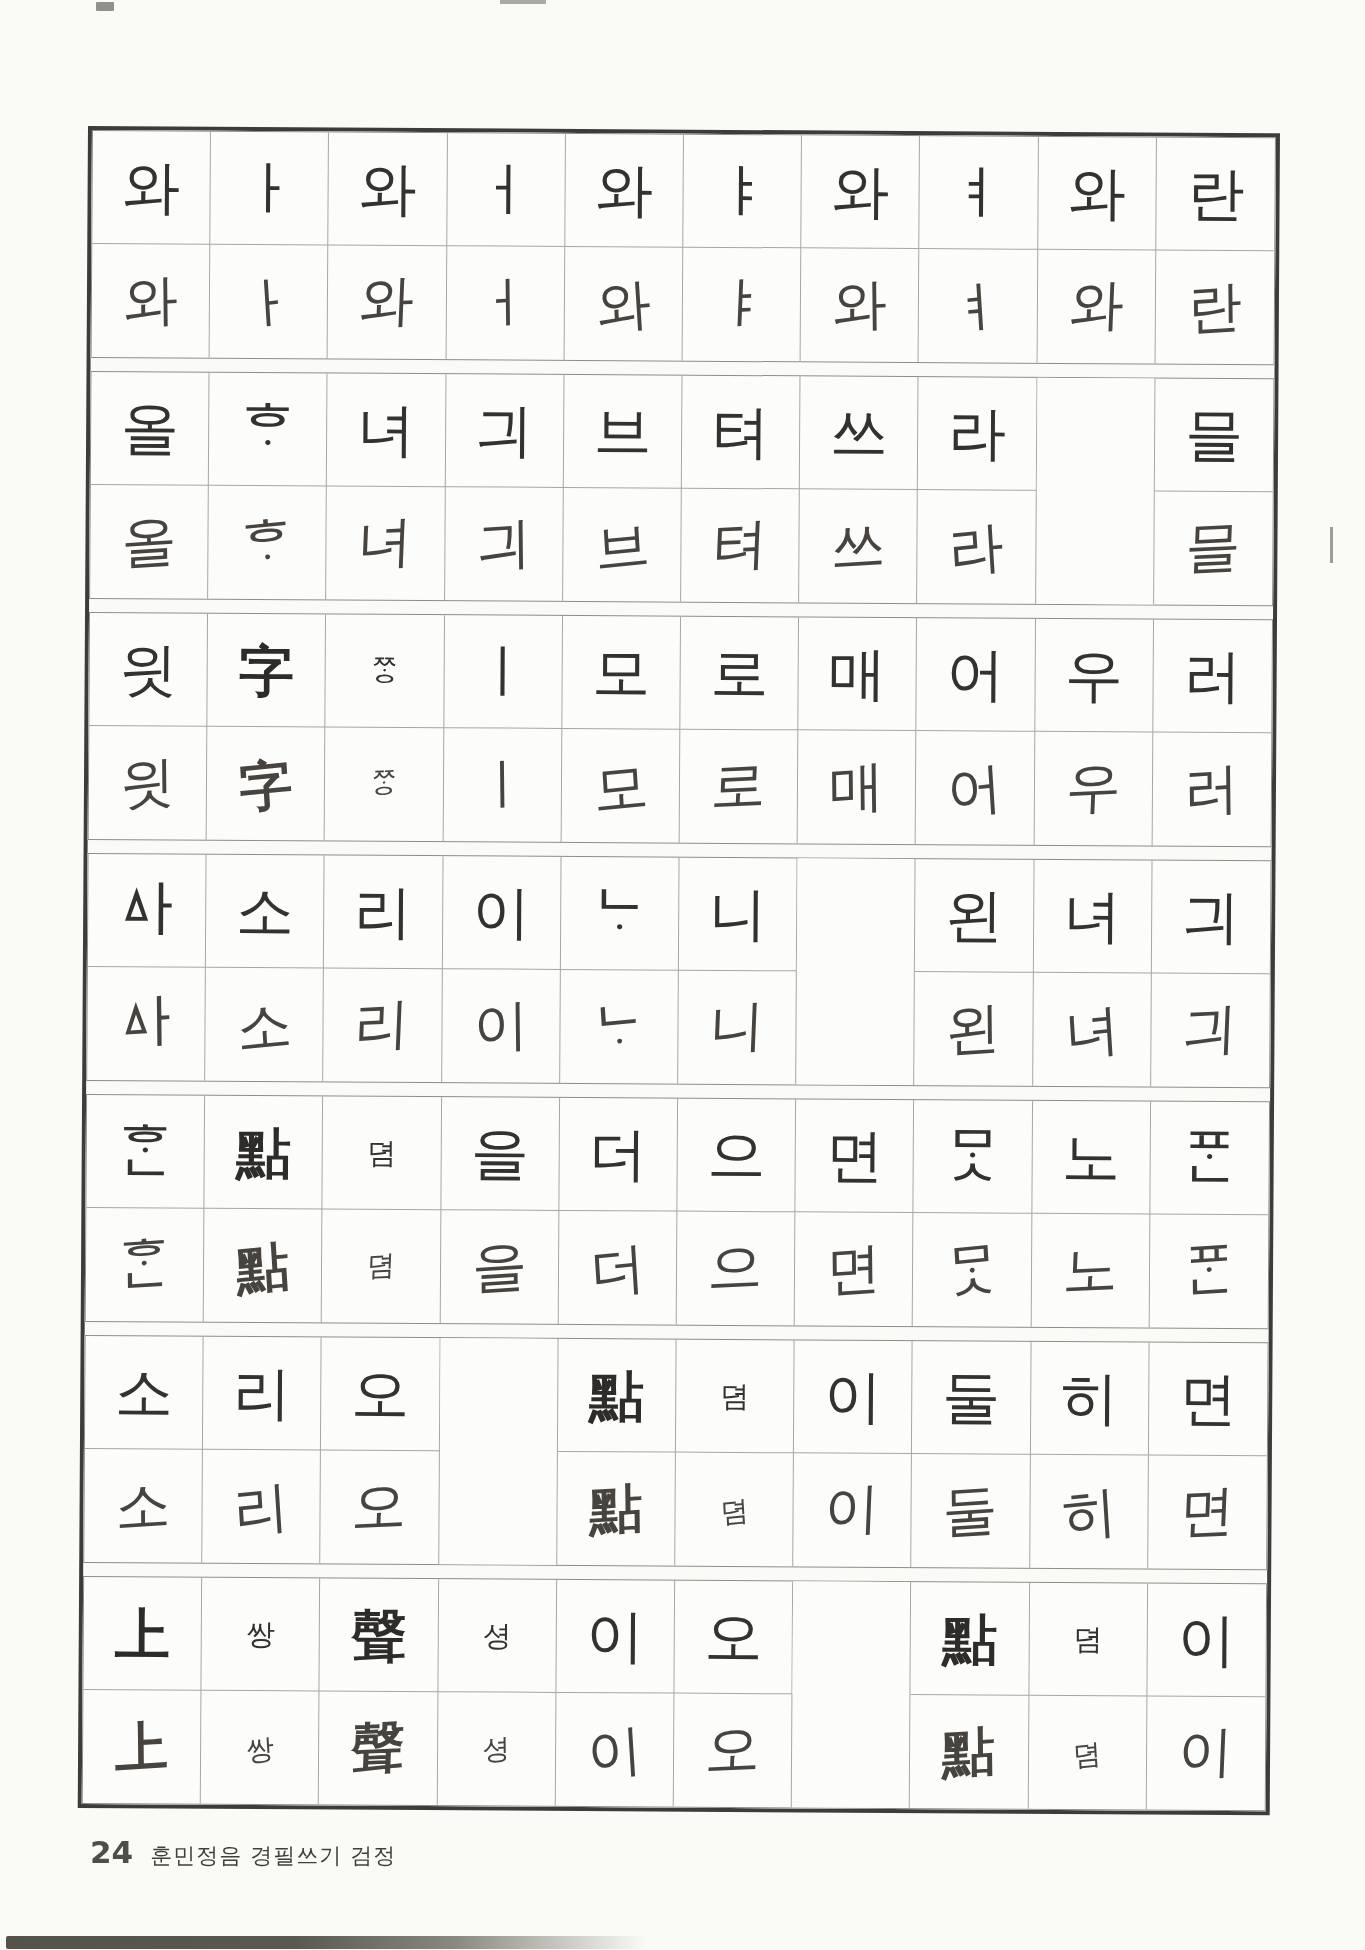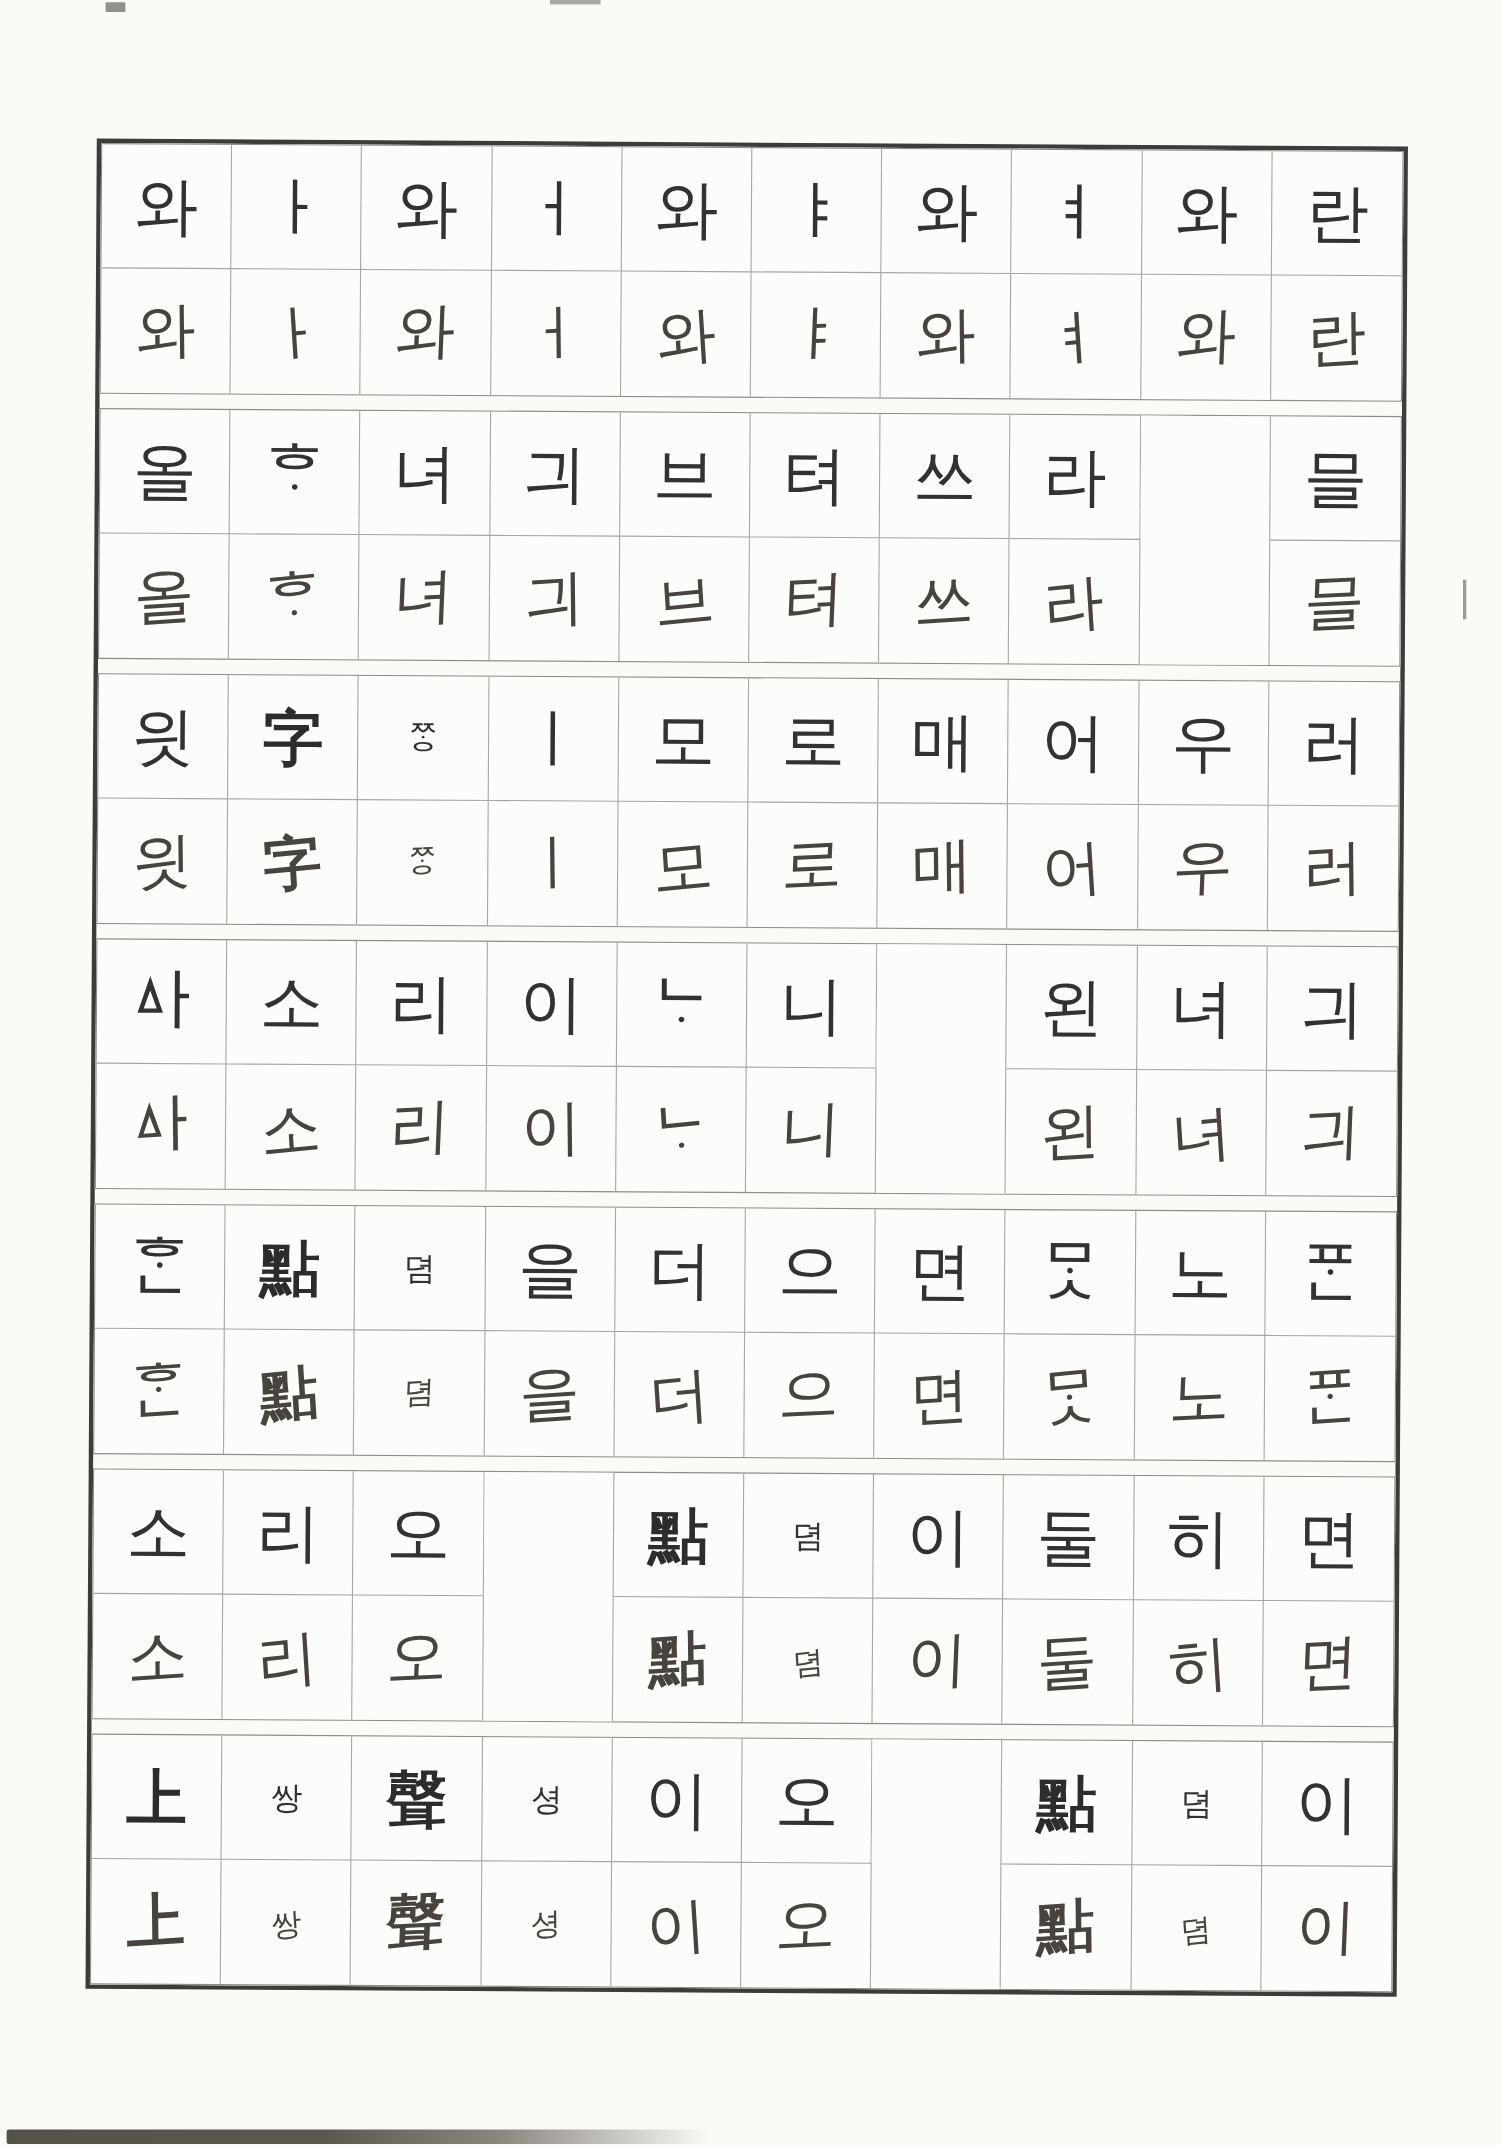--- a/index.html
+++ b/index.html
@@ -499,15 +499,19 @@
         </div>
         <div class="cell handwritten small lastrow" style="grid-area: 2 / 9;">
           <span class="glyph">뎜</span>
         </div>
         <div class="cell handwritten lastcol lastrow" style="grid-area: 2 / 10;">
           <span class="glyph">이</span>
         </div>
       </div>
     </div>
 
+  <div class="footer">
+    <span class="page-number">24</span>
+    <span class="footer-title">훈민정음 경필쓰기 검정</span>
+  </div>
 
   <div class="artifact artifact-bottomband"></div>
 </div>
 
 </body></html>

